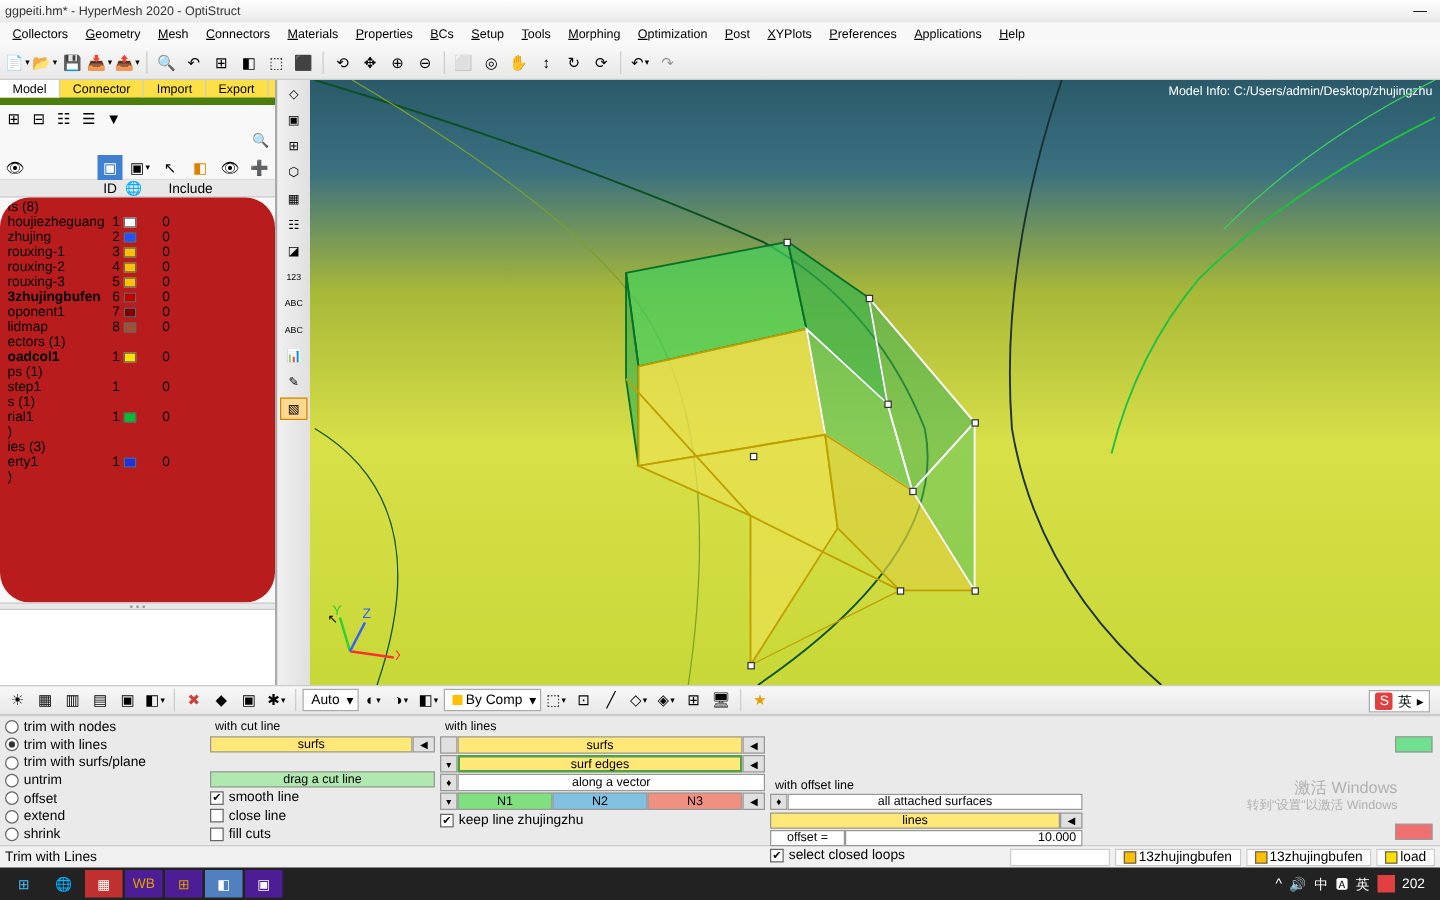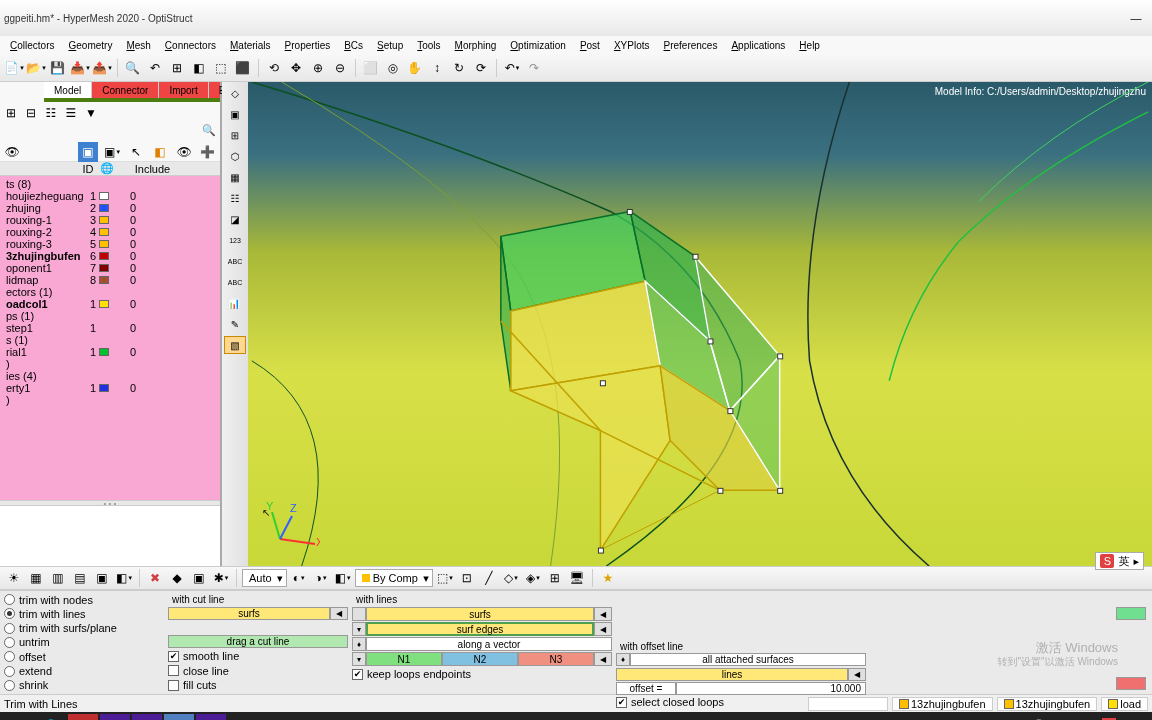--- a/index.html
+++ b/index.html
@@ -1,43 +1,43 @@
 <!DOCTYPE html>
 <html><head>
 <meta charset="utf-8">
 <style>
 * { margin: 0; padding: 0; box-sizing: border-box; font-family: Tahoma, sans-serif; font-size: 11px; }
 body { background: #f0f0f0; width: 1152px; height: 720px; overflow: hidden; position: relative; }
 
-.titlebar { height: 36px; background: linear-gradient(#fff, #e8e8e8); display: flex; align-items: center; padding: 0 4px; }
+.titlebar { height: 18px; background: linear-gradient(#fff, #e8e8e8); display: flex; align-items: center; padding: 0 4px; }
 .titlebar-text { font-size: 10px; color: #333; }
 .titlebar-controls { margin-left: auto; display: flex; gap: 8px; padding-right: 4px; }
 .titlebar-controls span { width: 16px; text-align: center; cursor: pointer; }
 
 .menubar { height: 18px; background: #f8f8f8; display: flex; align-items: center; padding: 0 4px; gap: 2px; }
 .menubar span { padding: 2px 6px; font-size: 10px; cursor: pointer; }
 .menubar span:first-letter { text-decoration: underline; }
 
 .toolbar-main { height: 28px; background: linear-gradient(#f8f8f8, #e8e8e8); border-bottom: 1px solid #ccc; display: flex; align-items: center; padding: 0 4px; gap: 2px; }
 .tool-btn { width: 20px; height: 20px; border: 1px solid transparent; display: flex; align-items: center; justify-content: center; cursor: pointer; font-size: 12px; }
 .tool-sep { width: 1px; height: 18px; background: #ccc; margin: 0 3px; }
 .dropdown-arrow { font-size: 7px; margin-left: 1px; }
 
 .main-layout { display: flex; height: calc(720px - 18px - 18px - 28px - 128px - 18px - 26px); }
 
 .left-panel { width: 222px; background: #f8f8f8; border-right: 2px solid #aaa; display: flex; flex-direction: column; }
-.tabs-row { display: flex; height: 20px; background: #ef4444; border-bottom: 4px solid #4d7c0f; margin-left: 44px; }
+.tabs-row { display: flex; height: 20px; background: #fde047; border-bottom: 6px solid #4d7c0f; }
 .tab { padding: 2px 10px; font-size: 10px; border-right: 1px solid #ccc; cursor: pointer; display: flex; align-items: center; }
 .tab.active { background: #fff; font-weight: normal; }
 .panel-toolbar { height: 22px; display: flex; align-items: center; padding: 0 2px; gap: 2px; }
 .panel-toolbar .tool-btn { width: 18px; height: 18px; }
 .search-row { height: 18px; display: flex; justify-content: flex-end; padding-right: 4px; }
 .filter-row { height: 20px; display: flex; align-items: center; padding: 0 2px; gap: 4px; border-bottom: 1px solid #ddd; }
 .header-row { height: 14px; background: #e8e8e8; display: flex; align-items: center; padding: 0 4px; font-size: 9px; border-bottom: 1px solid #ccc; }
-.tree-area { flex: 1; overflow: auto; background: #f9a8d4; padding: 2px; }
+.tree-area { flex: 1; overflow: auto; background: #b91c1c; padding: 2px; border-radius: 24px; }
 .tree-row { height: 12px; display: flex; align-items: center; font-size: 9px; padding-left: 4px; }
 .tree-name { width: 78px; overflow: hidden; white-space: nowrap; }
 .tree-id { width: 12px; text-align: right; }
 .tree-color { width: 10px; height: 8px; margin: 0 3px; border: 1px solid #666; }
 .tree-count { width: 30px; text-align: right; padding-right: 6px; }
 .tree-row.bold .tree-name { font-weight: bold; }
 .splitter-h { height: 6px; background: #e8e8e8; border-top: 1px solid #ccc; border-bottom: 1px solid #ccc; cursor: ns-resize; display:flex; align-items:center; justify-content:center; }
 .lower-panel { height: 60px; background: #fff; }
 
 .vtoolbar { width: 26px; background: linear-gradient(90deg, #f0f0f0, #e0e0e0); display: flex; flex-direction: column; align-items: center; padding: 2px 0; gap: 3px; }
@@ -270,21 +270,21 @@
           <span class="tree-color" style="background: rgb(0, 192, 48);"></span>
           <span class="tree-count">0</span>
         </div>
         <div class="tree-row">
           <span class="tree-name">)</span>
           <span class="tree-id"></span>
           <span class="tree-color" style="border: none;"></span>
           <span class="tree-count"></span>
         </div>
         <div class="tree-row">
-          <span class="tree-name">ies (4)</span>
+          <span class="tree-name">ies (3)</span>
           <span class="tree-id"></span>
           <span class="tree-color" style="border: none;"></span>
           <span class="tree-count"></span>
         </div>
         <div class="tree-row">
           <span class="tree-name">erty1</span>
           <span class="tree-id">1</span>
           <span class="tree-color" style="background: rgb(32, 48, 224);"></span>
           <span class="tree-count">0</span>
         </div>
@@ -481,21 +481,21 @@
       </div>
     <div class="bp-field">
         <div class="bp-switch">▾</div>
         <div class="fld" style="background:#80e080">N1</div>
         <div class="fld" style="background:#80c0e0">N2</div>
         <div class="fld" style="background:#f09080">N3</div>
         <div class="bp-arrow">◀</div>
       </div>
     <div class="bp-radio-row">
         <div class="bp-check">✔</div>
-        <span>keep loops endpoints</span>
+        <span>keep line zhujingzhu</span>
       </div>
   </div>
 
   <div class="bp-col c4">
     <div class="bp-label">with offset line</div>
     <div class="bp-field">
         <div class="bp-switch">♦</div>
         <div class="fld white-fld">all attached surfaces</div>
       </div>
     <div style="height:13px"></div>

